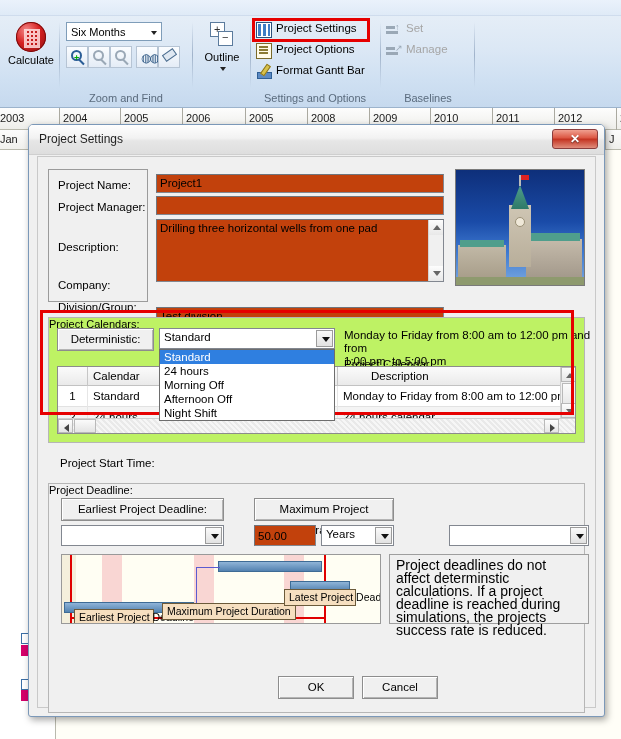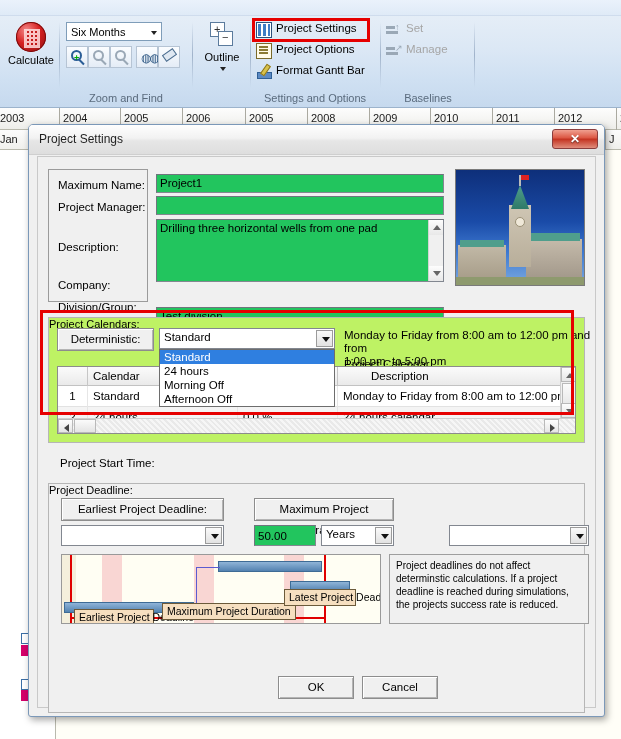--- a/index.html
+++ b/index.html
@@ -159,21 +159,21 @@
     color:#fff; font-size:12px; font-weight:bold; text-align:center; line-height:19px;
     text-shadow:0 1px 1px rgba(0,0,0,.5);
   }
   #dlg-body{
     position:absolute; left:8px; top:31px; right:8px; bottom:8px;
     background:#f0f0f0; border:1px solid #c9c9c9;
   }
 
   
   .txtbox{
-    position:absolute; background:#22c55e; border:1px solid #828790;
+    position:absolute; background:#c2410c; border:1px solid #828790;
     border-top-color:#6f757d; border-left-color:#6f757d;
     font-size:11.5px; padding:1px 3px; line-height:15px; color:#000; overflow:hidden; white-space:nowrap;
   }
   .lbl{ position:absolute; font-size:11.5px; color:#000; }
   .btn3d{
     position:absolute; background:#f0f0f0; border:1px solid #8d8d8d;
     box-shadow:inset 1px 1px 0 #ffffff, inset -1px -1px 0 #b4b4b4;
     font-size:11.5px; text-align:center;
   }
   .combo{
@@ -284,21 +284,21 @@
   #minigantt .band{ position:absolute; top:0; bottom:0; background:rgba(240,150,160,.38); }
   #minigantt .bar{ position:absolute; height:11px;
      background:linear-gradient(180deg,#8fb4d8,#5382b0); border:1px solid #3e6b95; }
   #minigantt .redline{ position:absolute; background:#e00000; }
   #minigantt .callout{
      position:absolute; background:#f6dfc0; border:1px solid #6b5a3a; font-size:10.5px;
      line-height:11px; padding:2px 4px; color:#000; white-space:nowrap; }
   #minigantt .link{ position:absolute; border:1px solid #5b5bd0; border-right:none; }
 
   #info-box{ position:absolute; left:340px; top:70px; width:200px; height:70px;
-     background:#f0f0f0; border:1px solid #9e9e9e; font-size:10px; line-height:13px;
+     background:#f0f0f0; border:1px solid #9e9e9e; font-size:14px; line-height:13px;
      padding:4px 6px; color:#000; }
 
   
   #ok-btn{ position:absolute; left:240px; top:519px; width:76px; height:23px; line-height:21px; }
   #cancel-btn{ position:absolute; left:324px; top:519px; width:76px; height:23px; line-height:21px; }
 
 </style>
 </head>
 <body>
 
@@ -416,21 +416,21 @@
 <div id="dialog">
   <div id="titlebar">
     <div id="dlg-title">Project Settings</div>
     <div id="close-btn">✕</div>
   </div>
 
   <div id="dlg-body">
 
     <div id="lbl-frame"></div>
 
-    <div class="lbl" style="left:20px; top:22px;">Maximum Name:</div>
+    <div class="lbl" style="left:20px; top:22px;">Project Name:</div>
     <div class="lbl" style="left:20px; top:44px;">Project Manager:</div>
     <div class="lbl" style="left:20px; top:84px;">Description:</div>
     <div class="lbl" style="left:20px; top:122px;">Company:</div>
     <div class="lbl" style="left:20px; top:144px;">Division/Group:</div>
 
     <div class="txtbox" style="left:118px; top:17px; width:288px; height:19px;">Project1</div>
 
     <div class="txtbox" style="left:118px; top:39px; width:288px; height:19px;"></div>
 
     <div class="txtbox" style="left:118px; top:62px; width:288px; height:63px; white-space:normal;">
@@ -524,20 +524,21 @@
               <span class="arrow-rt"></span>
             </span>
         </div>
       </div>
 
       <div id="dropdown">
         <div class="opt sel">Standard</div>
         <div class="opt">24 hours</div>
         <div class="opt">Morning Off</div>
         <div class="opt">Afternoon Off</div>
+        <div class="opt">Night Shift</div>
       </div>
     </div>
     <div id="cal-red"></div>
 
     <div id="start-lbl">Project Start Time:</div>
 
     <div id="dl-group">
       <div class="gtitle">Project Deadline:</div>
 
       <div class="btn3d" id="epd-btn">Earliest Project Deadline:</div>

